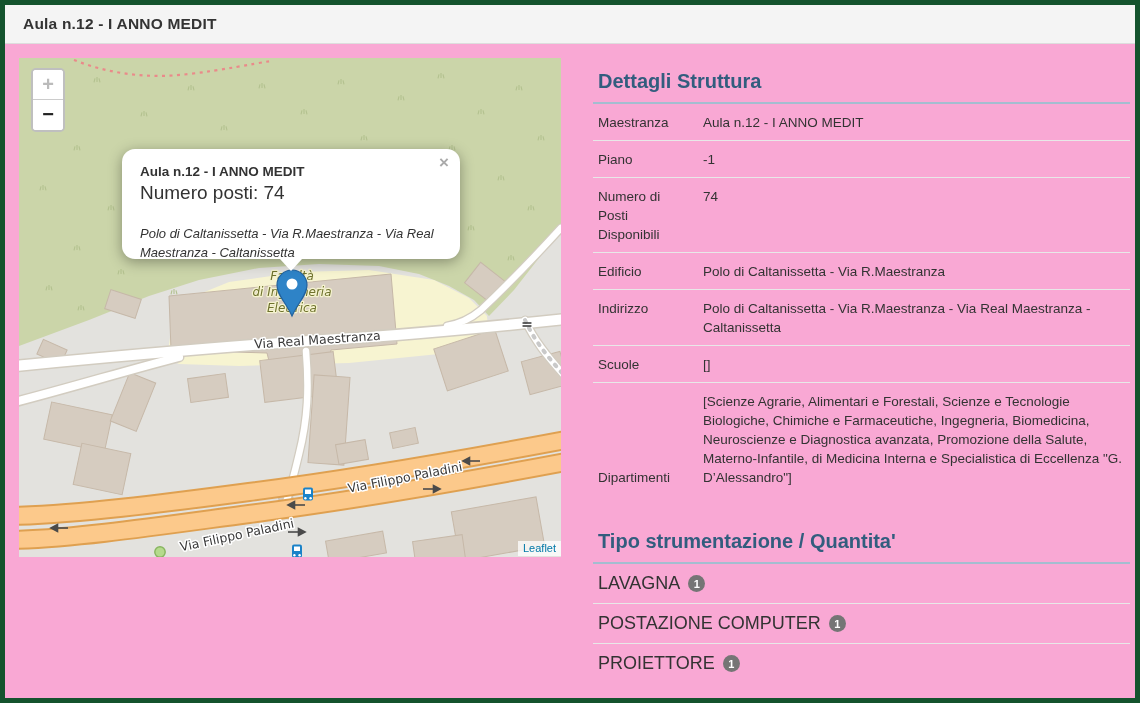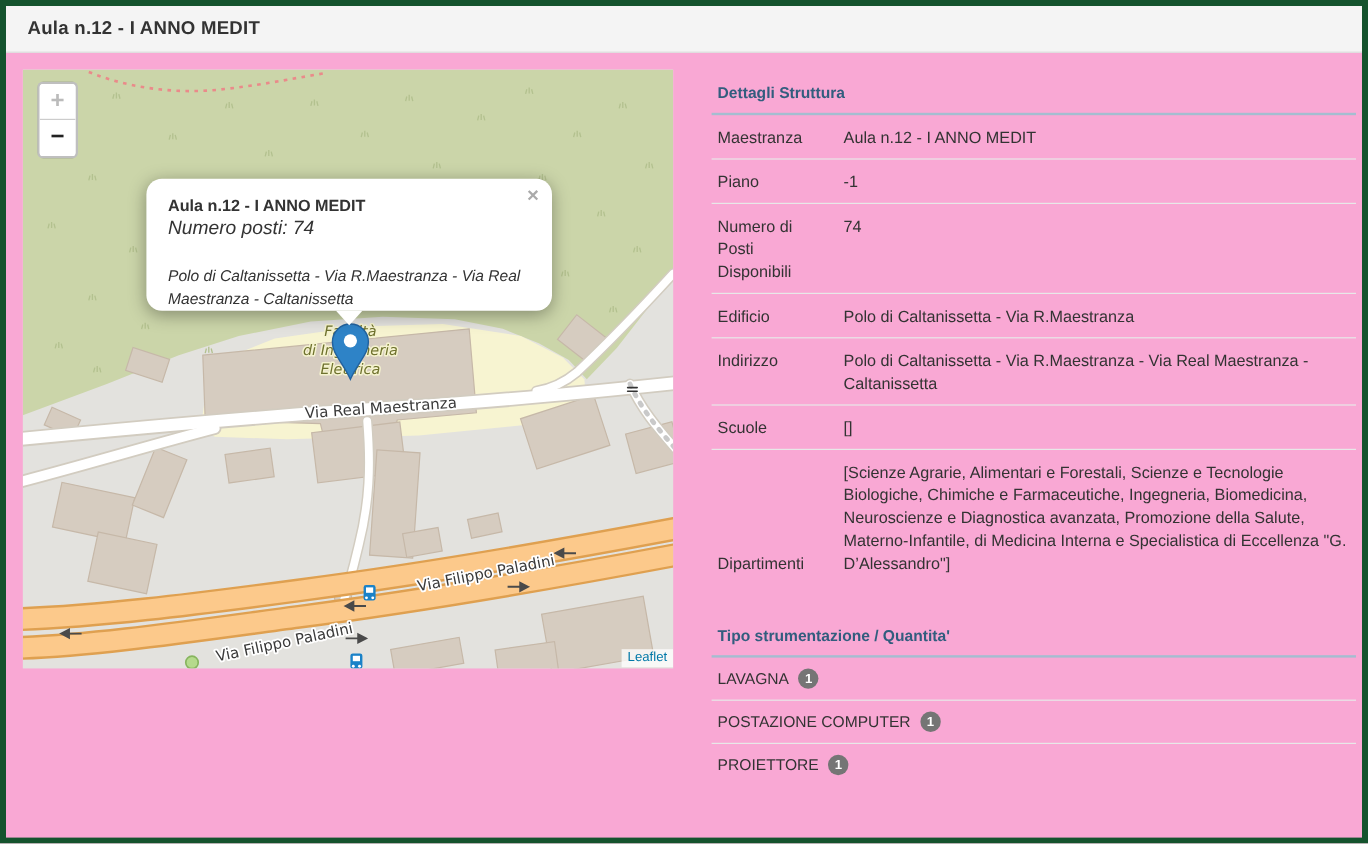--- a/index.html
+++ b/index.html
@@ -21,40 +21,40 @@
   .zoomctl { position:absolute; left:12px; top:10px; width:34px; border:2px solid rgba(0,0,0,.25); border-radius:5px; overflow:hidden; background:#fff; z-index:30; }
   .zoomctl .zbtn { display:block; width:30px; height:30px; line-height:28px; text-align:center; font-size:20px; font-weight:bold; background:#fff; cursor:pointer; }
   .zoomctl .zin { color:#bbb; border-bottom:1px solid #ccc; }
   .zoomctl .zout { color:#222; }
 
   
   .popup { position:absolute; left:103px; top:91px; width:338px; height:110px; background:#fff; border-radius:13px; box-shadow:0 3px 14px rgba(0,0,0,.35); z-index:20; padding:15px 26px 12px 18px; }
   .popup .tail { position:absolute; left:158px; top:110px; width:0; height:0; border-left:11px solid transparent; border-right:11px solid transparent; border-top:12px solid #fff; }
   .popup .close { position:absolute; right:11px; top:5px; color:#aaa; font-size:17px; font-weight:bold; line-height:17px; cursor:pointer; }
   .popup .p-title { font-size:13.5px; font-weight:bold; margin-bottom:3px; }
-  .popup .p-sub { font-size:16px; font-style:italic; }
+  .popup .p-sub { font-size:19px; }
   .popup .p-addr { font-size:13px; font-style:italic; margin-top:20px; line-height:19px; width:308px; }
 
   
   .attrib { position:absolute; right:0; bottom:1px; background:rgba(255,255,255,.75); padding:1px 5px 2px 5px; font-size:11px; z-index:25; }
   .attrib a { color:#0078A8; text-decoration:none; cursor:pointer; }
 
   
   .panel { position:absolute; left:588px; top:53px; width:537px; }
   .vline { position:absolute; left:1131px; top:39px; bottom:0; width:1px; background:#e2e2e2; }
-  .section-title { color:#325d7e; font-weight:bold; font-size:13px; padding:12px 0 9px 5px; }
+  .section-title { color:#325d7e; font-weight:bold; font-size:20px; padding:12px 0 9px 5px; }
   .section-rule { height:2px; background:#a4bdd0; }
   .drow { display:flex; border-bottom:1px solid #e8e8e8; padding:9px 0 8px 0; }
   .drow.last { border-bottom:none;align-items:flex-end; }
   .drow .lbl { width:110px; padding-left:5px; padding-right:12px; font-size:13.5px; line-height:19px; flex:none; }
   .drow .val { flex:1; font-size:13.5px; line-height:19px; padding-right:4px; }
   .equip-section { margin-top:23px; }
   .erow { display:flex; align-items:center; border-bottom:1px solid #e8e8e8; padding:9px 0 9px 5px; }
   .erow.last { border-bottom:none; }
-  .erow .elbl { font-size:13px; }
+  .erow .elbl { font-size:18px; }
   .badge { display:inline-flex; align-items:center; justify-content:center; width:17px; height:17px; border-radius:50%; background:#757575; color:#fff; font-size:11px; font-weight:bold; margin-left:8px; }
 </style>
 </head>
 <body>
 
 <div class="app">
 
   <div class="topbar">
     <h1>Aula n.12 - I ANNO MEDIT</h1>
   </div>

